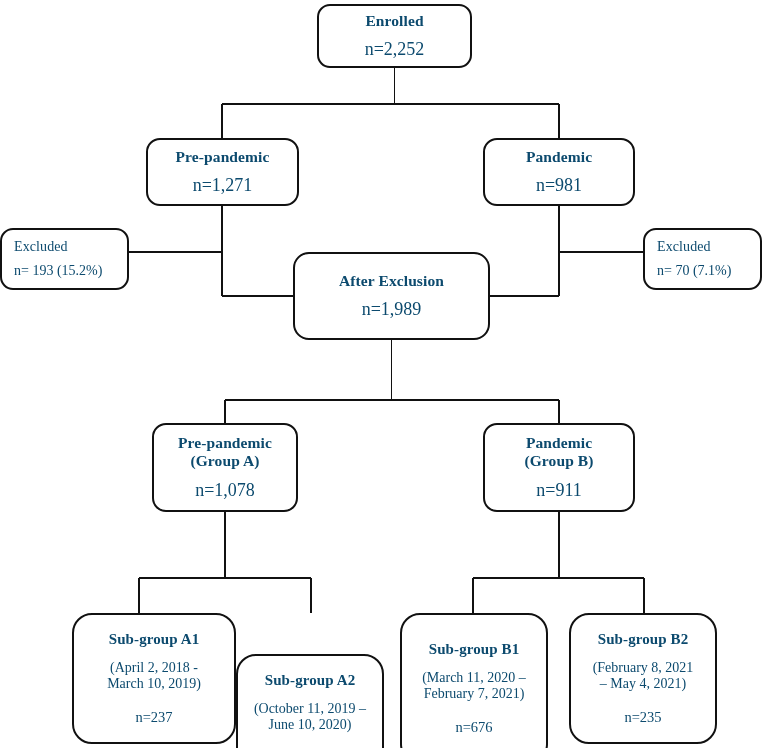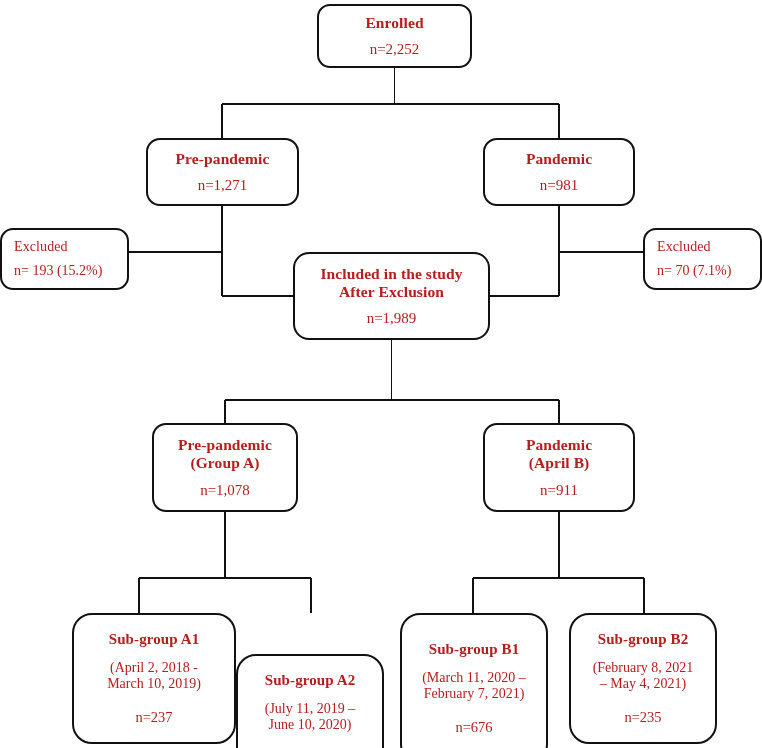--- a/index.html
+++ b/index.html
@@ -27,21 +27,21 @@
     position: absolute;
     box-sizing: border-box;
     border: 2.2px solid #111111;
     border-radius: 14px;
     background: #ffffff;
     display: flex;
     flex-direction: column;
     align-items: center;
     justify-content: center;
     text-align: center;
-    color: #b91c1c;
+    color: #0c4a6e;
     z-index: 2;
   }
   .node .title {
     font-weight: bold;
     font-size: 15.5px;
     line-height: 1.15;
     letter-spacing: 0.1px;
   }
   .node .title .ln {
     display: block;
@@ -49,21 +49,21 @@
   .node .sub {
     font-size: 14.5px;
     line-height: 1.18;
     font-weight: normal;
     margin-top: 9px;
   }
   .node .sub .ln {
     display: block;
   }
   .node .count {
-    font-size: 15px;
+    font-size: 18px;
     font-weight: normal;
     margin-top: 10px;
   }
 
   
   #node-enrolled      { left: 317px; top: 4px;   width: 155px; height: 64px; border-radius: 13px; }
   #node-prepandemic   { left: 146px; top: 138px; width: 153px; height: 68px; }
   #node-pandemic      { left: 483px; top: 138px; width: 152px; height: 68px; }
 
   #node-excluded-left {
@@ -161,55 +161,54 @@
     <div class="count">n= 193 (15.2%)</div>
   </div>
 
   <div class="node" id="node-excluded-right">
     <div class="title">Excluded</div>
     <div class="count">n= 70 (7.1%)</div>
   </div>
 
   <div class="node" id="node-included">
     <div class="title">
-      <span class="ln">Included in the study</span>
       <span class="ln">After Exclusion</span>
     </div>
     <div class="count">n=1,989</div>
   </div>
 
   <div class="node" id="node-groupa">
     <div class="title">
       <span class="ln">Pre-pandemic</span>
       <span class="ln">(Group A)</span>
     </div>
     <div class="count">n=1,078</div>
   </div>
 
   <div class="node" id="node-groupb">
     <div class="title">
       <span class="ln">Pandemic</span>
-      <span class="ln">(April B)</span>
+      <span class="ln">(Group B)</span>
     </div>
     <div class="count">n=911</div>
   </div>
 
   <div class="node" id="node-suba1">
     <div class="title">Sub-group A1</div>
     <div class="sub">
       <span class="ln">(April 2, 2018 -</span>
       <span class="ln">March 10, 2019)</span>
     </div>
     <div class="count">n=237</div>
   </div>
 
   <div class="node" id="node-suba2">
     <div class="title">Sub-group A2</div>
     <div class="sub">
-      <span class="ln">(July 11, 2019 –</span>
+      <span class="ln">(October 11, 2019 –</span>
       <span class="ln">June 10, 2020)</span>
     </div>
     <div class="count">n=841</div>
   </div>
 
   <div class="node" id="node-subb1">
     <div class="title">Sub-group B1</div>
     <div class="sub">
       <span class="ln">(March 11, 2020 –</span>
       <span class="ln">February 7, 2021)</span>

